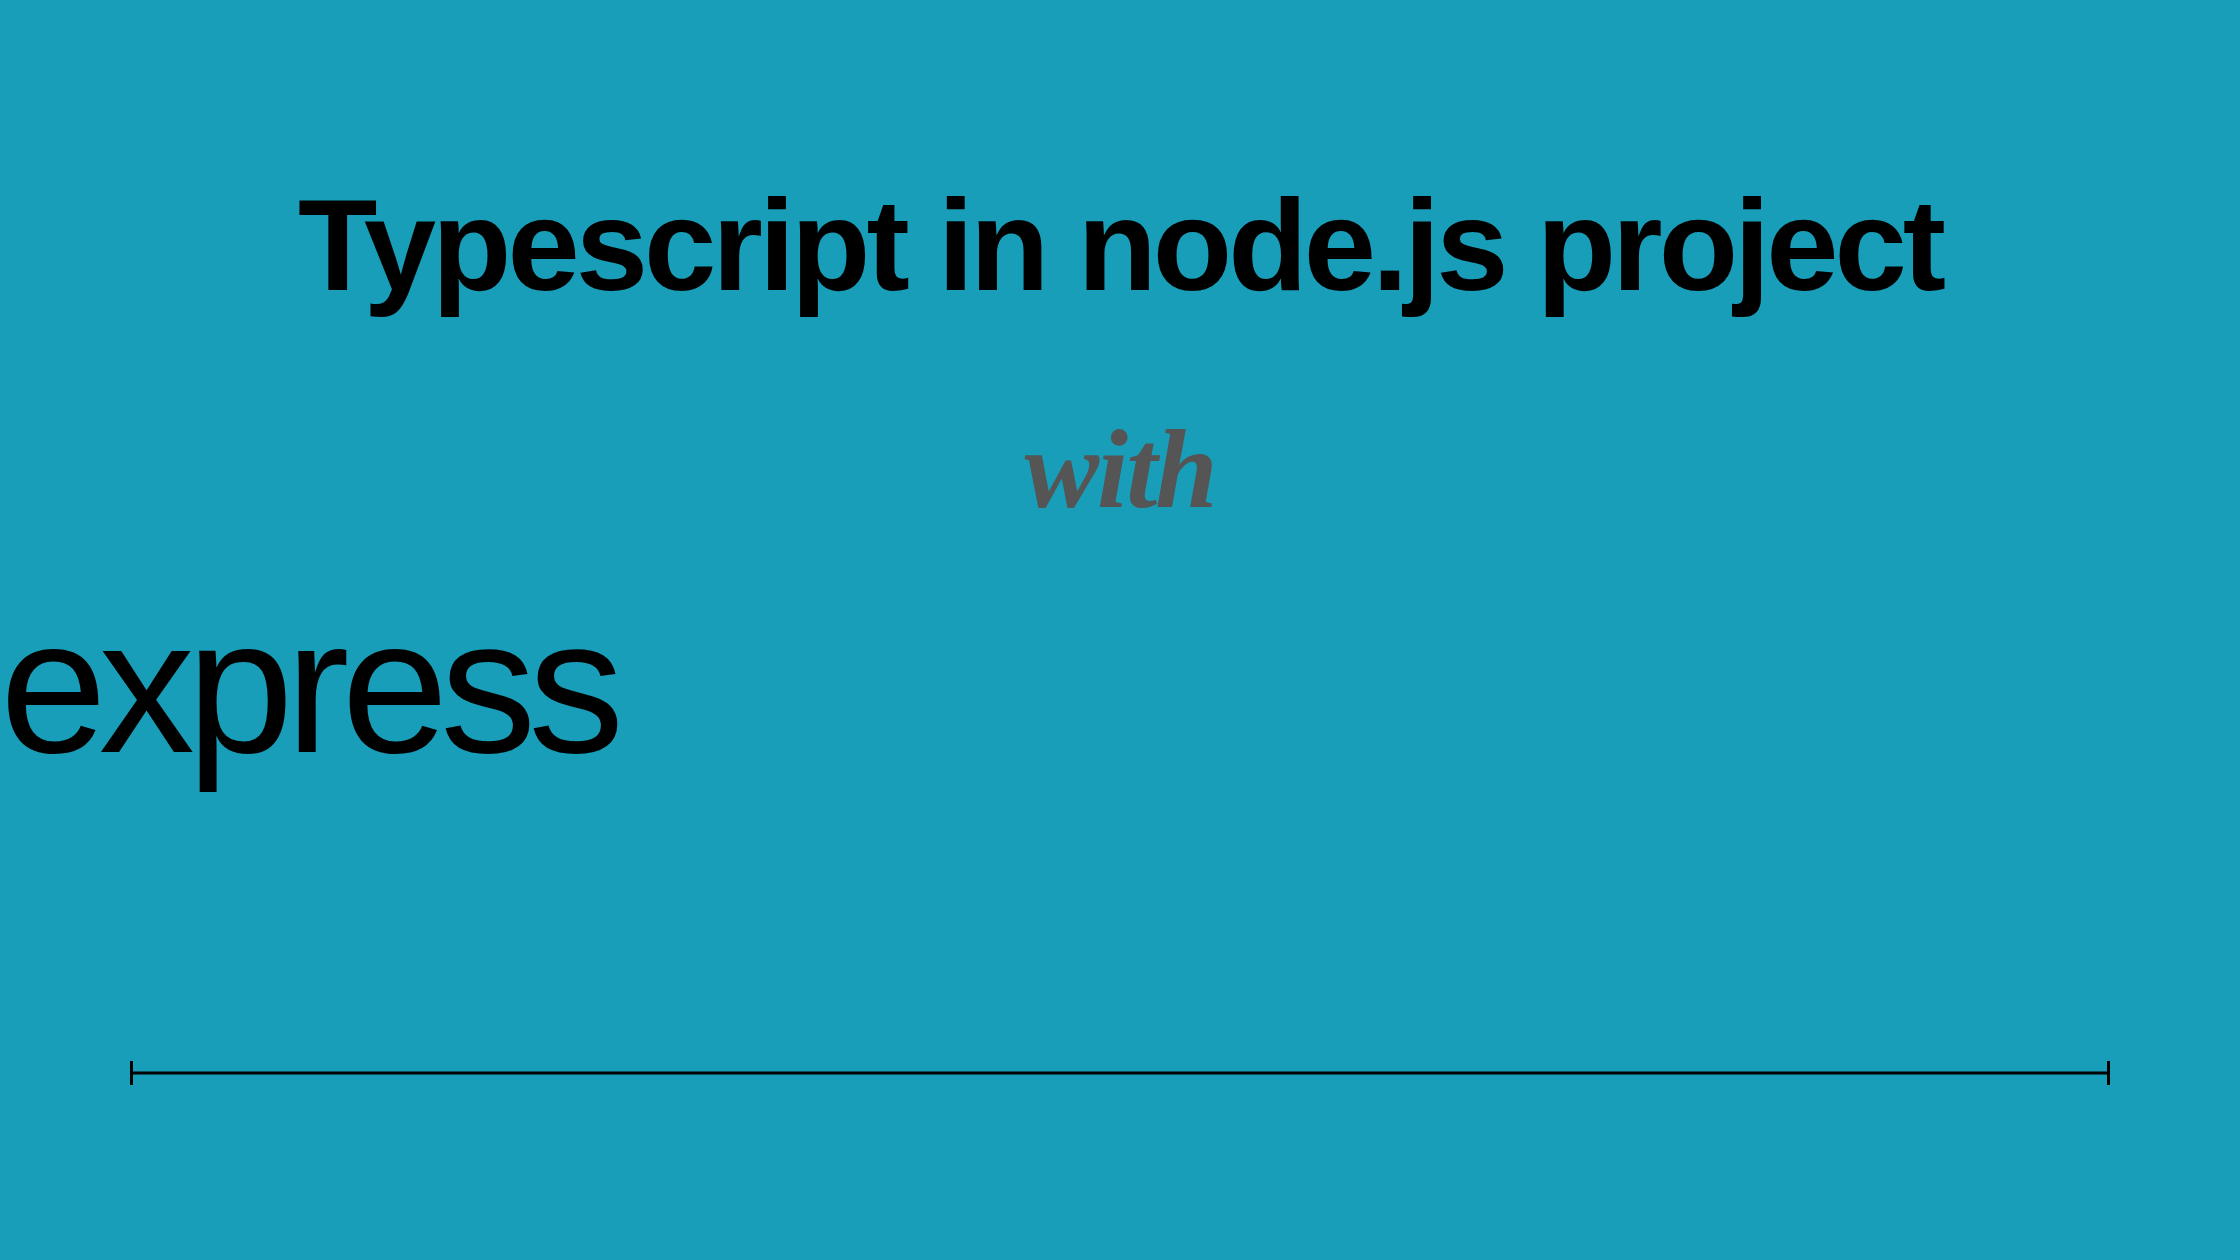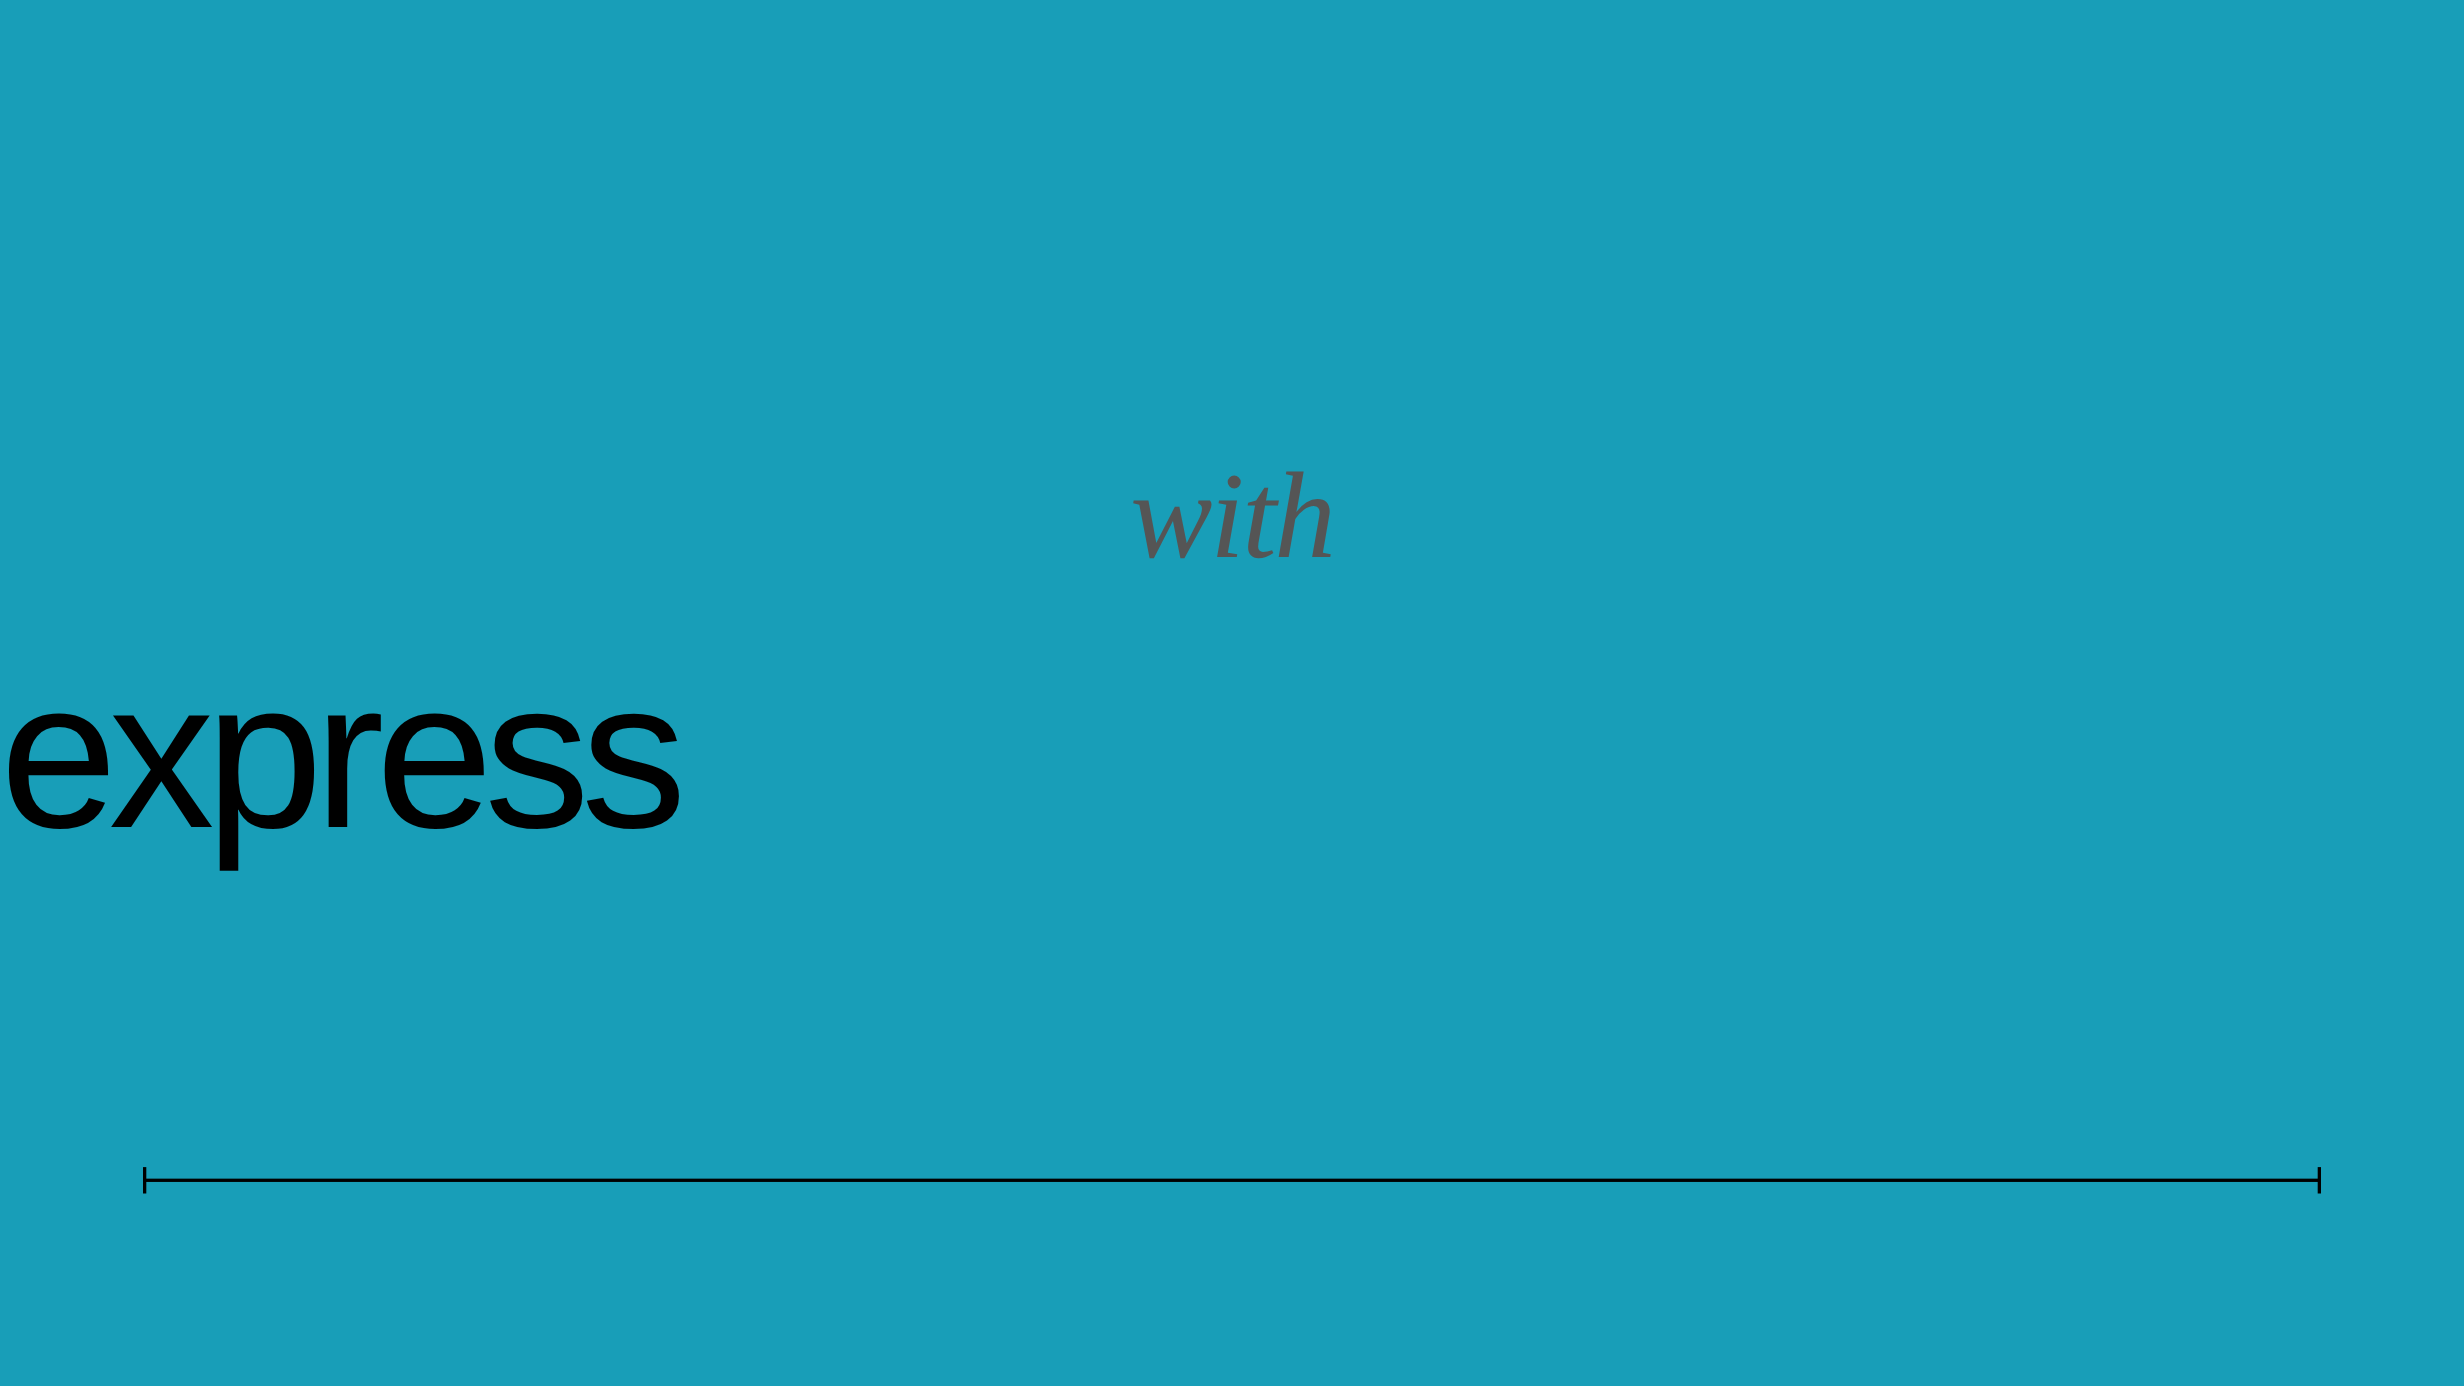--- a/index.html
+++ b/index.html
@@ -30,21 +30,21 @@
     letter-spacing: -4px;
   }
   .with {
     position: absolute;
     top: 405px;
     left: 0;
     right: 0;
     text-align: center;
     font-family: "Brush Script MT", cursive;
     font-style: italic;
-    font-weight: 400;
+    font-weight: 700;
     font-size: 112px;
     color: #555555;
     letter-spacing: -2px;
   }
   .express {
     position: absolute;
     top: 575px;
     left: 0;
     right: 0;
     text-align: left;
@@ -78,20 +78,21 @@
     width: 3px;
     background: #000;
   }
   .divider .cap-left { left: 0; }
   .divider .cap-right { right: 0; }
 </style>
 </head>
 <body>
 
 <div class="slide">
+  <div class="title">Typescript in node.js project</div>
 
   <div class="with">with</div>
 
   <div class="express">express</div>
 
   <div class="divider">
     <div class="cap-left"></div>
     <div class="line"></div>
     <div class="cap-right"></div>
   </div>

